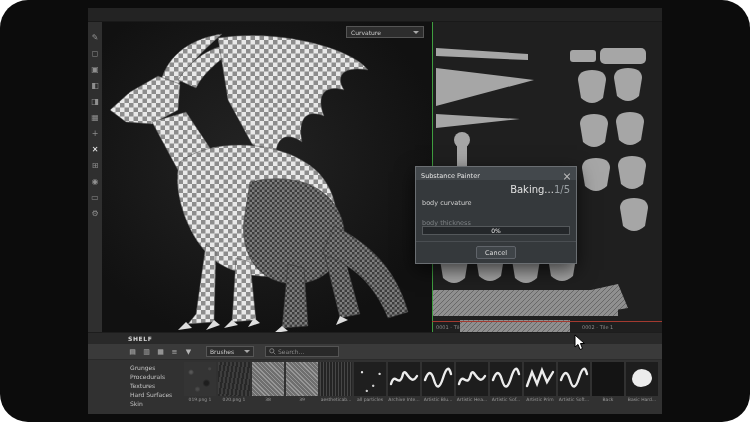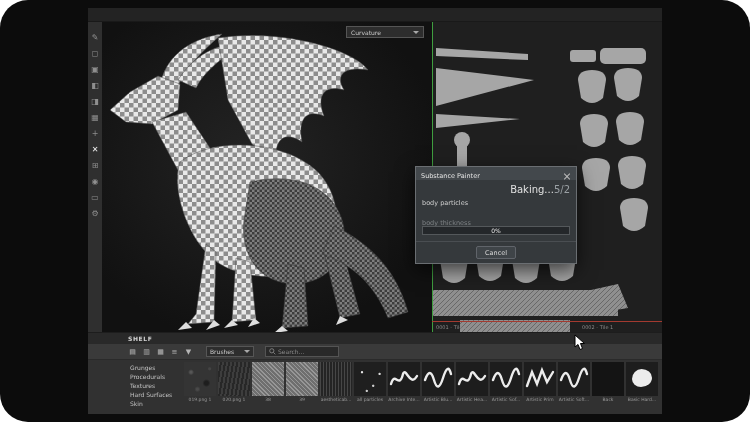--- a/index.html
+++ b/index.html
@@ -213,23 +213,23 @@
         <div class="dtitle">
           <span>Substance Painter</span>
           <span class="dclose">
               <i></i>
               <i></i>
             </span>
         </div>
         <div class="dbody">
           <div class="drow">
             <span>Baking...</span>
-            <span class="dcount">5/2</span>
+            <span class="dcount">1/5</span>
           </div>
-          <div class="ditem">body particles</div>
+          <div class="ditem">body curvature</div>
           <div class="ditem queued">body thickness</div>
           <div class="dprog">
             <div class="dfill"></div>
             <span>0%</span>
           </div>
           <div class="dsep"></div>
           <button class="dcancel">Cancel</button>
         </div>
       </div>
 

